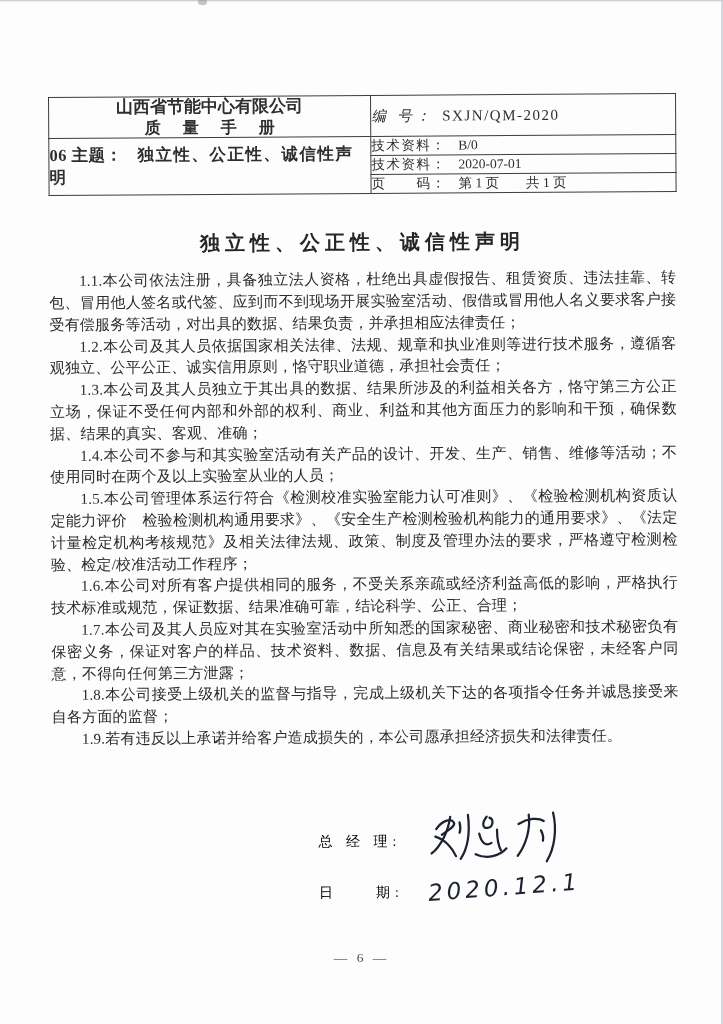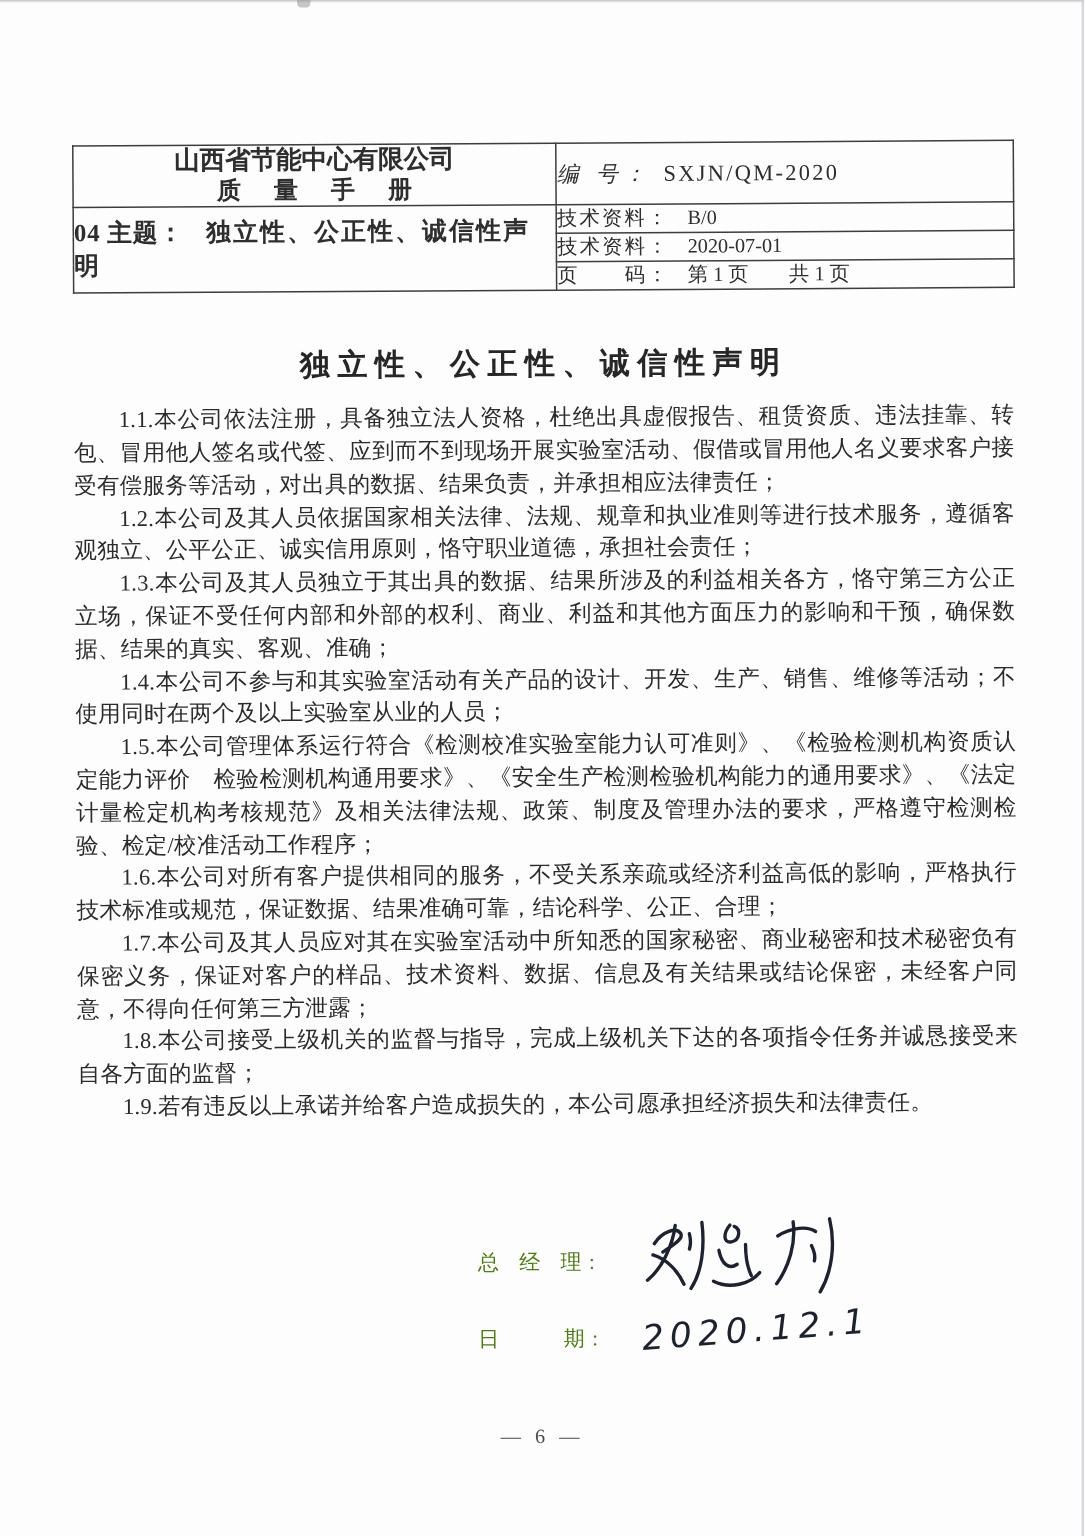--- a/index.html
+++ b/index.html
@@ -56,21 +56,21 @@
     font-size:20px; font-weight:bold; text-align:center;
     letter-spacing:5px; margin:35px 0 13px 0; color:#262626;
   }
   .body-text p {
     margin:0; font-size:15px; line-height:21.8px;
     text-align:justify; text-indent:2em; letter-spacing:.2px; color:#2b2b2b;
   }
   .sig-block { margin-top:66px; padding-left:266px; }
   .sig-row { display:flex; align-items:center; height:54px; }
   .sig-label {
-    font-size:14px; letter-spacing:5px; color:#4d7c0f; white-space:pre;
+    font-size:14px; letter-spacing:5px; color:#000000; white-space:pre;
   }
   .sig-svg { width:162px; height:58px; margin-left:22px; margin-top:-8px; }
   .date-row { height:44px; margin-top:2px; }
   .hand-date {
     display:inline-block; margin-left:24px; margin-top:-10px;
     font-family:"DejaVu Sans",sans-serif; font-style:italic;
     font-size:23px; letter-spacing:4px; color:#1c2130;
     transform:rotate(-4deg);
   }
   .footer {
@@ -99,21 +99,21 @@
         <td class="cell-company">
           <div>山西省节能中心有限公司</div>
           <div class="manual-title">质 量 手 册</div>
         </td>
         <td class="cell-code">
           <span class="code-label">编 号：</span><span class="code-value">SXJN/QM-2020</span>
         </td>
       </tr>
       <tr>
         <td rowspan="3" class="cell-topic">
-          <span>04 主题：</span><span class="topic-title">独立性、公正性、诚信性声明</span>
+          <span>06 主题：</span><span class="topic-title">独立性、公正性、诚信性声明</span>
         </td>
         <td class="cell-small">
           <span class="lbl">技术资料：</span><span>B/0</span>
         </td>
       </tr>
       <tr>
         <td class="cell-small">
           <span class="lbl">技术资料：</span><span>2020-07-01</span>
         </td>
       </tr>

